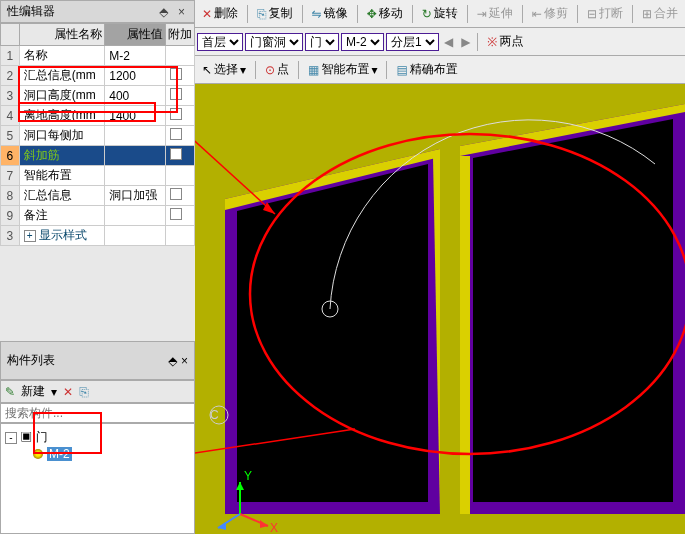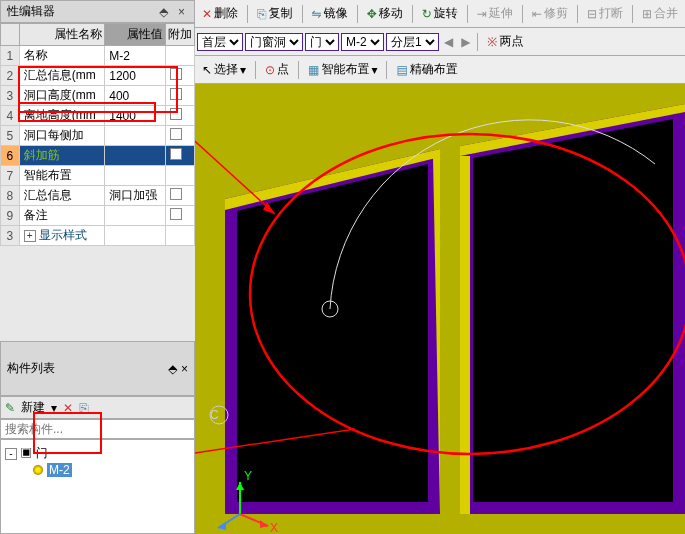--- a/index.html
+++ b/index.html
@@ -16,21 +16,21 @@
 .prop-table .val-col{width:58px}
 .prop-table .add-col{width:28px;}
 .prop-table tr.sel td{background:#1a4b8a;color:#84cc16}
 .prop-table tr.sel .rownum{background:#ffb366;color:#000}
 .chk{display:inline-block;width:12px;height:12px;border:1px solid #888;background:#fff}
 .plus-box{display:inline-block;width:12px;height:12px;border:1px solid #888;background:#fff;text-align:center;line-height:10px;font-size:10px}
 .redbox1{position:absolute;border:2px solid red;left:18px;top:66px;width:160px;height:47px;pointer-events:none}
 .redbox2{position:absolute;border:2px solid red;left:18px;top:102px;width:138px;height:20px;pointer-events:none}
 .redbox3{position:absolute;border:2px solid red;left:33px;top:412px;width:69px;height:42px;pointer-events:none}
 .spacer{flex:0 0 95px;background:#e8e8e8}
-.list-header{background:#d8d8d8;border:1px solid #aaa;padding:18px 6px;display:flex;justify-content:space-between;align-items:center}
+.list-header{background:#d8d8d8;border:1px solid #aaa;padding:10px 6px;display:flex;justify-content:space-between;align-items:center}
 .list-tb{background:#e8e8e8;border:1px solid #aaa;padding:2px 4px;display:flex;gap:6px;align-items:center}
 .search{width:100%;padding:2px 4px;border:1px solid #aaa;color:#0369a1;background:#fff}
 .tree{background:#fff;flex:1;padding:4px;border:1px solid #aaa}
 .tree .node{padding:1px 0}
 .tree .child{margin-left:28px;display:flex;align-items:center;gap:4px}
 .tree .sel{background:#4a90d0;color:#fff;padding:0 2px}
 .bullet{width:10px;height:10px;border-radius:50%;background:radial-gradient(circle,#ffea00 30%,#aa8800 70%)}
 .right-panel{flex:1;height:534px;background:#d4d0c8;display:flex;flex-direction:column;position:relative}
 .toolbar{display:flex;align-items:center;gap:2px;padding:2px;border-bottom:1px solid #aaa;background:#eee;white-space:nowrap;overflow:hidden}
 .toolbar .btn{display:flex;align-items:center;gap:2px;padding:2px 4px;border:1px solid transparent;cursor:pointer}

